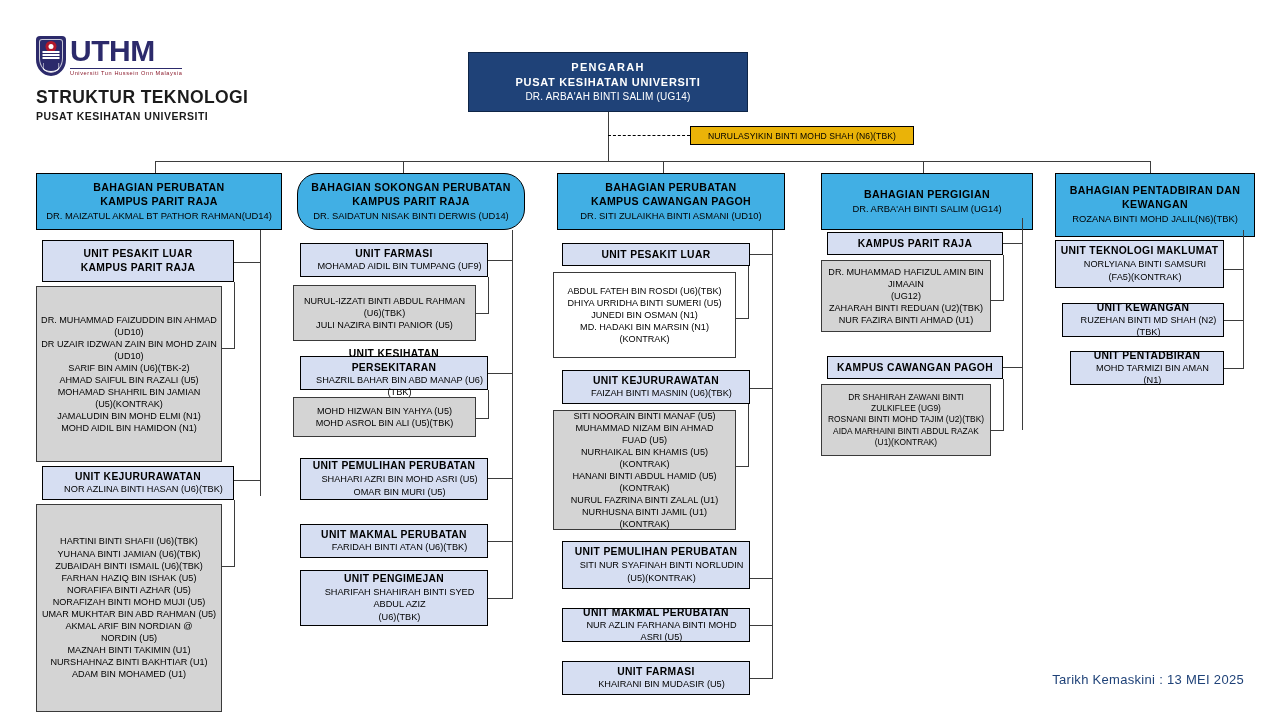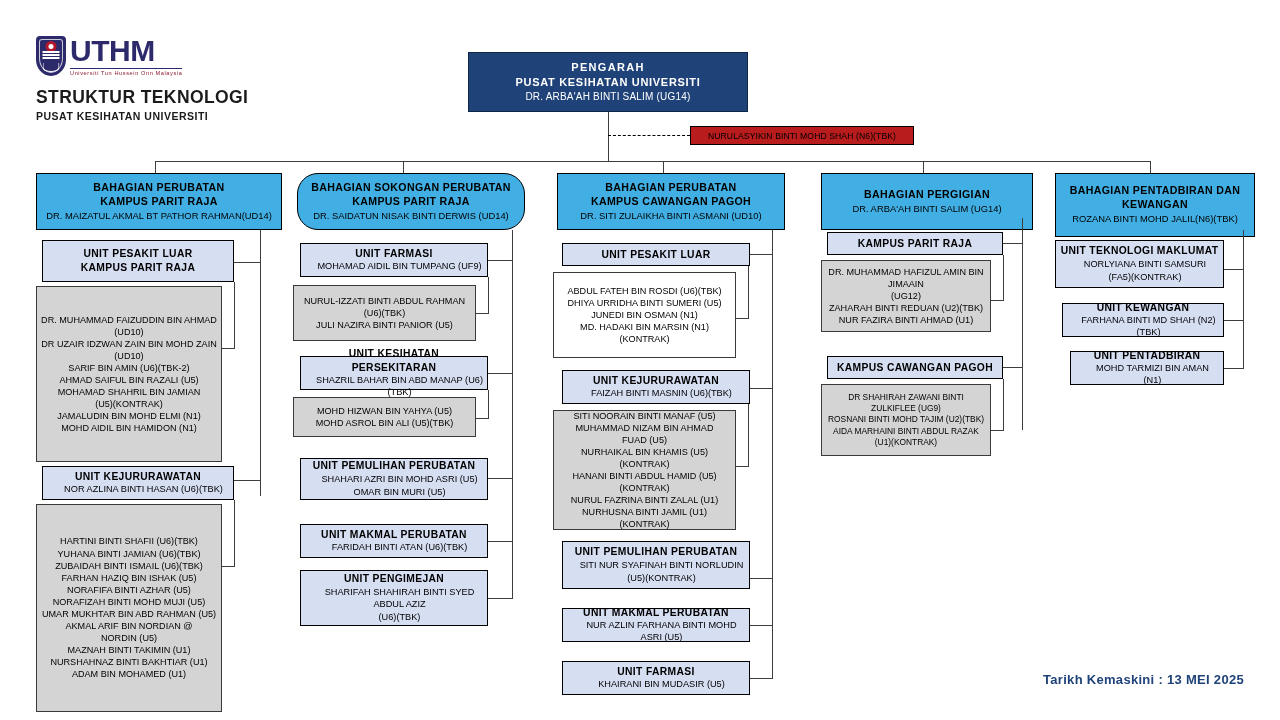--- a/index.html
+++ b/index.html
@@ -78,21 +78,21 @@
   .root-box{
     background:#1f4278;border:1px solid #0e2547;color:#ffffff;
     left:468px;top:52px;width:280px;height:60px;
     padding:4px 6px;
   }
   .root-box .l1{font-weight:bold;font-size:11px;letter-spacing:1.3px;line-height:1.35;}
   .root-box .l2{font-weight:bold;font-size:11px;letter-spacing:0.7px;line-height:1.35;}
   .root-box .l3{font-size:10px;letter-spacing:0.2px;line-height:1.35;}
 
   .assist-box{
-    background:#b91c1c;border:1.6px solid #000;
+    background:#eab308;border:1.6px solid #000;
     left:690px;top:126px;width:224px;height:19px;
     font-size:8.6px;letter-spacing:0.1px;color:#000;
   }
 
   .div-head{
     background:#41AFE4;border:1px solid #000;color:#000;padding:3px 4px;
   }
   .div-head .dh-t{font-weight:bold;font-size:10.6px;letter-spacing:0.35px;line-height:1.32;}
   .div-head .dh-n{font-size:9.4px;letter-spacing:0px;line-height:1.32;margin-top:1px;}
 
@@ -107,21 +107,21 @@
   
   .ln{position:absolute;background:#3d3d3d;}
   .ln.h{height:1px;}
   .ln.v{width:1px;}
   .dash{
     position:absolute;height:0;border-top:1.6px dashed #000;
   }
 
   .footer-date{
     position:absolute;right:36px;bottom:33px;
-    font-weight:bold;font-size:13px;color:#1f4278;
+    font-weight:normal;font-size:13px;color:#1f4278;
     letter-spacing:0.3px;white-space:nowrap;
   }
 </style>
 </head>
 <body>
 
 <div id="root">
 
   <div class="brand">
     <div class="logo-row">
@@ -361,21 +361,21 @@
   <div class="ln h" style="left:1224px;top:269px;width:20px;"></div>
   <div class="box unit-box" style="left:1055px;top:240px;width:169px;height:48px;">
     <div class="u-t">UNIT TEKNOLOGI MAKLUMAT</div>
     <div class="u-n">NORLYIANA BINTI SAMSURI</div>
     <div class="u-n">(FA5)(KONTRAK)</div>
   </div>
 
   <div class="ln h" style="left:1224px;top:320px;width:20px;"></div>
   <div class="box unit-box" style="left:1062px;top:303px;width:162px;height:34px;">
     <div class="u-t">UNIT KEWANGAN</div>
-    <div class="u-n">FARHANA BINTI MD SHAH (N2)(TBK)</div>
+    <div class="u-n">RUZEHAN BINTI MD SHAH (N2)(TBK)</div>
   </div>
 
   <div class="ln h" style="left:1224px;top:368px;width:20px;"></div>
   <div class="box unit-box" style="left:1070px;top:351px;width:154px;height:34px;">
     <div class="u-t">UNIT PENTADBIRAN</div>
     <div class="u-n">MOHD TARMIZI BIN AMAN (N1)</div>
   </div>
 
   <div class="footer-date">Tarikh Kemaskini : 13 MEI 2025</div>
 

